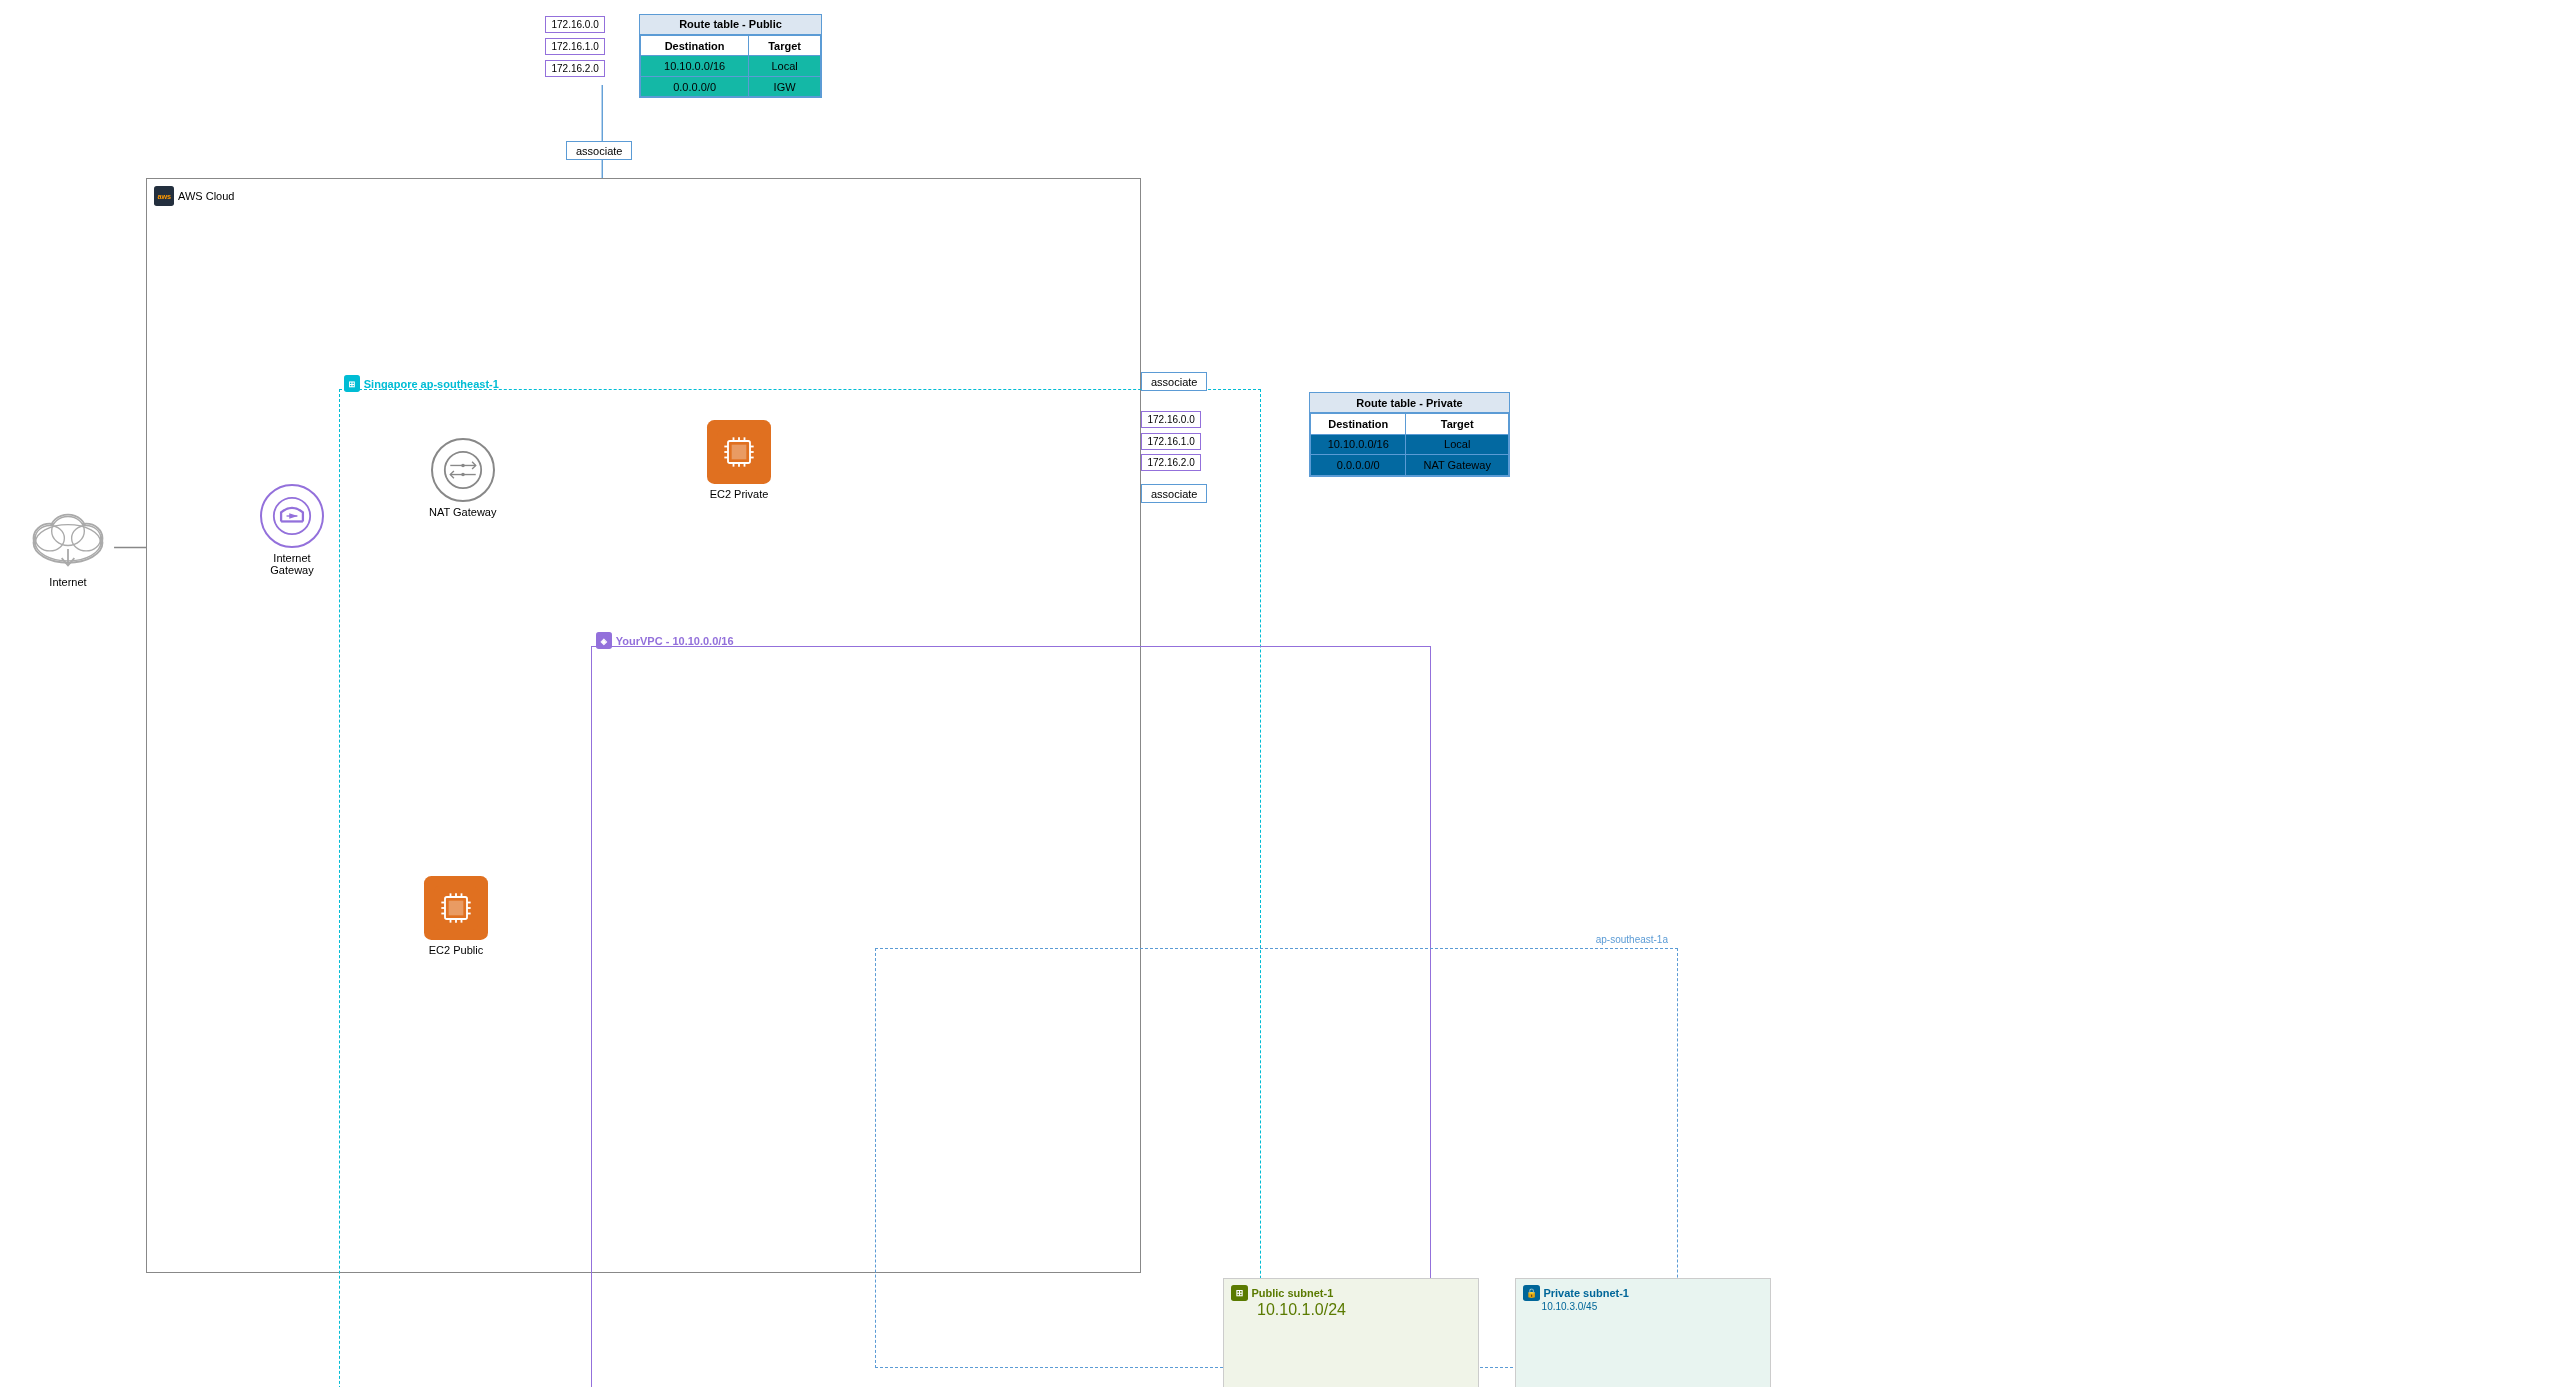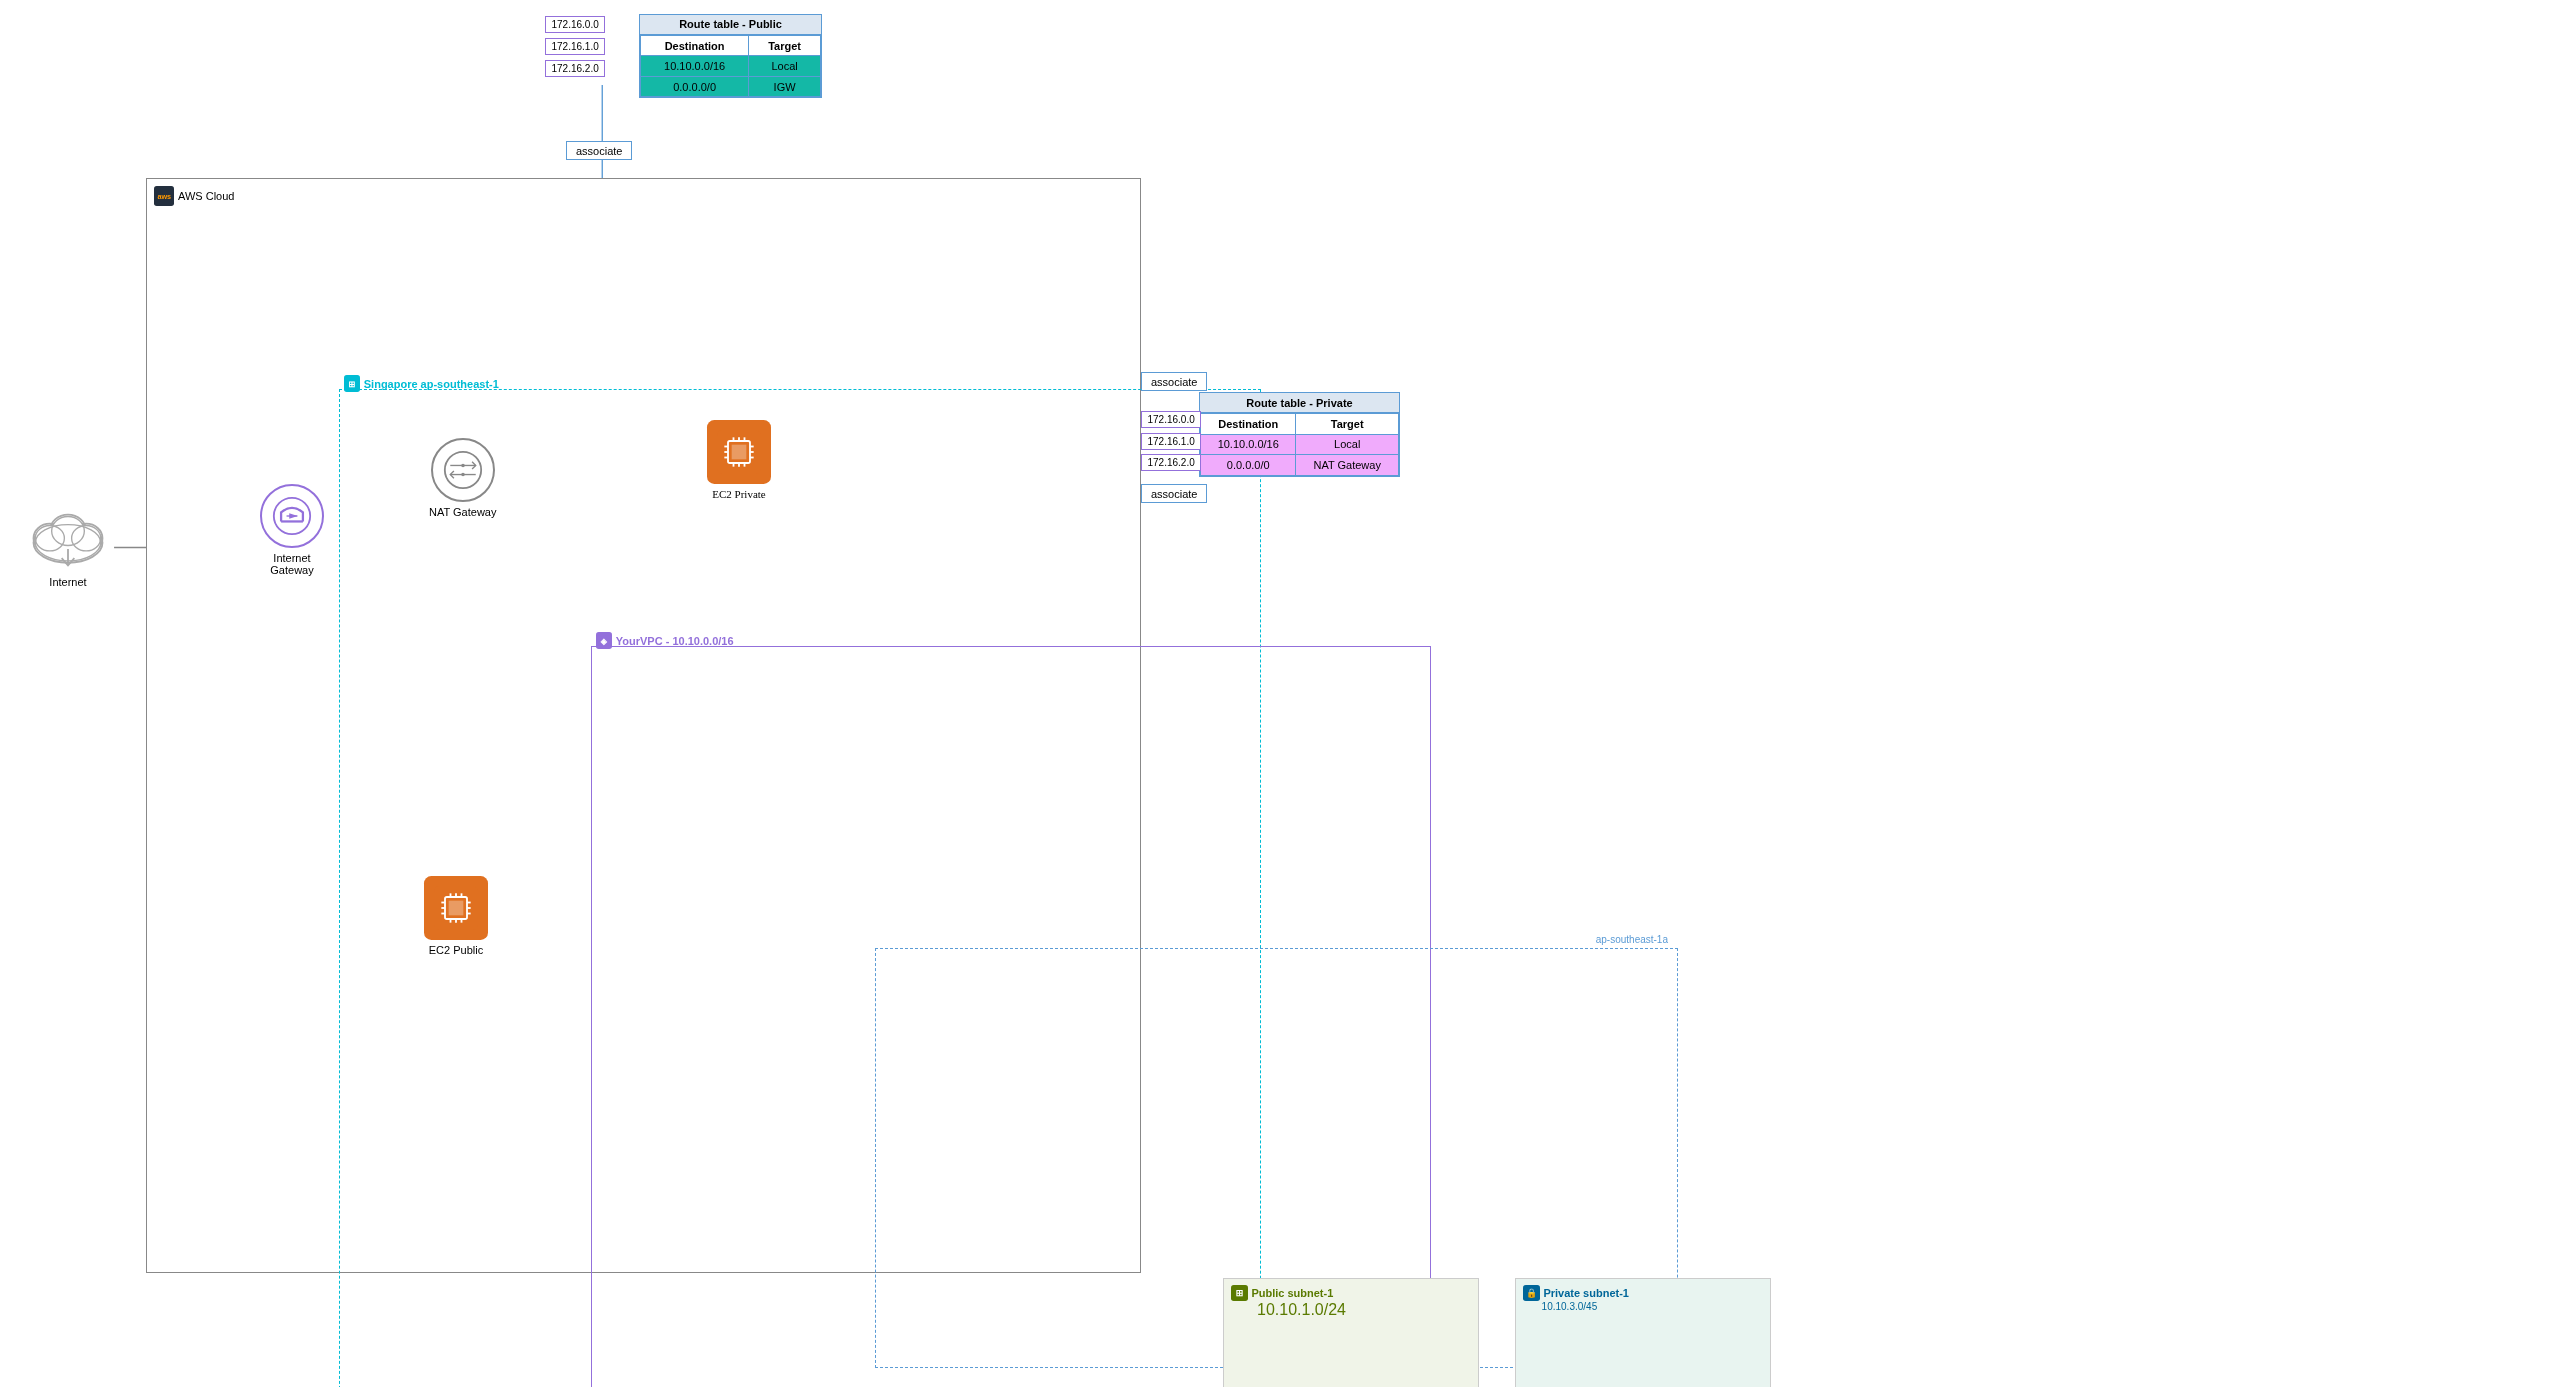--- a/index.html
+++ b/index.html
@@ -261,21 +261,20 @@
       justify-content: center;
       margin: 0 auto;
     }
 
     
     .ec2-private-icon {
       position: absolute;
       top: 420px;
       left: 707px;
       text-align: center;
-      font-family: Liberation Serif, serif;
     }
     .ec2-public-icon {
       position: absolute;
       top: 876px;
       left: 402px;
       text-align: center;
       margin-left: 22px;
     }
 
     .ec2-box {
@@ -286,23 +285,23 @@
       display: flex;
       align-items: center;
       justify-content: center;
       margin: 0 auto;
     }
 
     
     .route-table-private {
       position: absolute;
       top: 392px;
-      left: 1199px;
+      left: 1309px;
       border: 1.4px solid #5b9bd5;
-      background: #f0abfc;
+      background: #0369a1;
       min-width: 201px;
     }
     .route-table-private .table-title {
       background: #dce6f1;
       text-align: center;
       font-weight: bold;
       padding: 3.7px 7.3px;
       border-bottom: 1.4px solid #5b9bd5;
       color: #000;
     }

